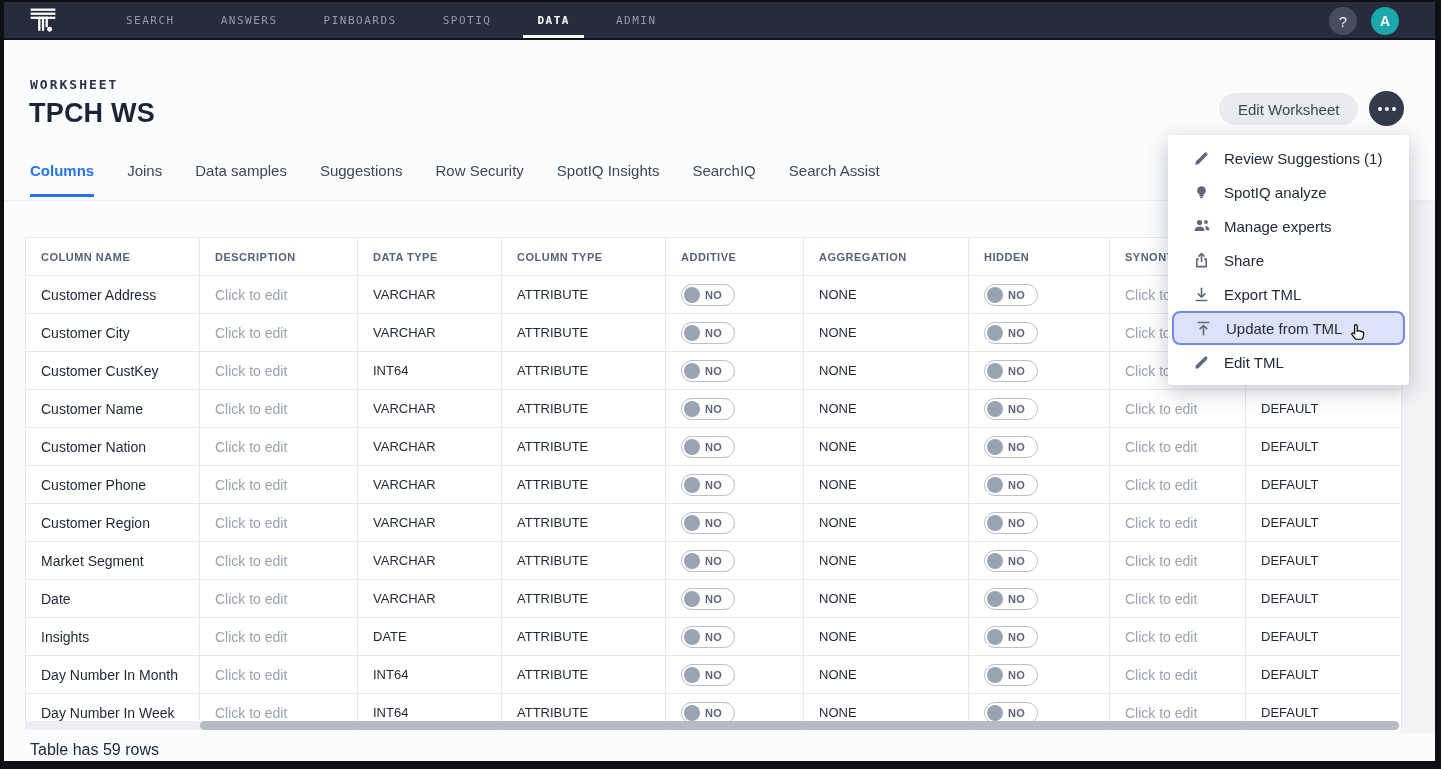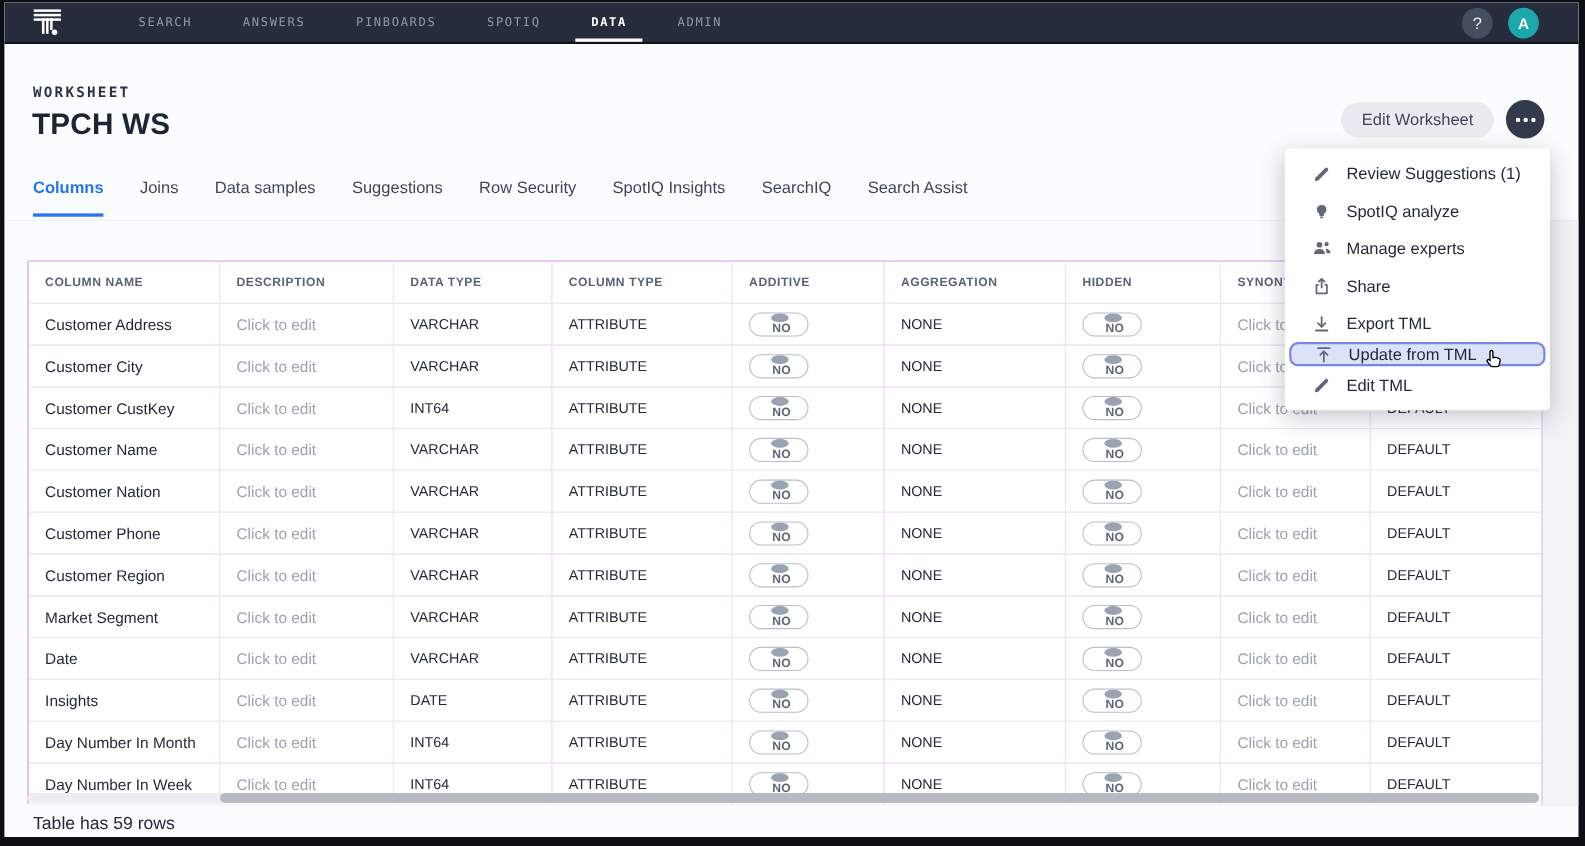--- a/index.html
+++ b/index.html
@@ -34,36 +34,36 @@
   
   .right-gutter { position:absolute; left:1396px; top:199px; width:35px; height:532px; background:#f2f3f5; }
   .grid-wrap { position:absolute; left:21px; top:235px; width:1377px; height:494px; overflow:hidden; background:#d946ef; border:1px solid #e7e9ee; border-bottom:none; }
   .grid-row { display:grid; grid-template-columns:174px 158px 144px 164px 138px 165px 141px 136px 155px; }
   .th { height:38px; display:flex; align-items:center; padding-left:15px; font-size:11px; font-weight:bold; letter-spacing:0.5px; color:#57617a; border-right:1px solid #e7e9ee; border-bottom:1px solid #e7e9ee; background:#fff; white-space:nowrap; overflow:hidden; }
   .td { height:38px; display:flex; align-items:center; padding-left:15px; font-size:14px; color:#1e2636; border-right:1px solid #e7e9ee; border-bottom:1px solid #e7e9ee; background:#fff; white-space:nowrap; overflow:hidden; }
   .th:last-child, .td:last-child { border-right:none; }
   .td.muted { color:#9aa1b0; }
   .td.type { font-size:13px; color:#232b3b; }
 
-  .toggle { display:inline-flex; align-items:center; width:54px; height:22px; border:1.5px solid #b8bfca; border-radius:12px; background:#fff; cursor:pointer;flex-direction:column; }
+  .toggle { display:inline-flex; align-items:center; width:54px; height:22px; border:1.5px solid #b8bfca; border-radius:12px; background:#fff; cursor:pointer; }
   .knob { width:16px; height:16px; border-radius:50%; background:#9aa3b2; margin-left:2px; }
   .toggle-label { font-size:11px; font-weight:bold; color:#5c6578; margin-left:5px; letter-spacing:0.3px; }
 
   
   .hscroll-track { position:absolute; left:21px; top:719px; width:1375px; height:9px; background:#edeef1; border-radius:5px; }
   .hscroll-thumb { position:absolute; left:175px; top:0; width:1199px; height:9px; background:#b6bac2; border-radius:5px; cursor:pointer; }
 
   .table-footer { position:absolute; left:26px; top:739px; font-size:16px; color:#202839; }
 
   
   .menu { position:absolute; left:1164px; top:133px; width:241px; background:#ffffff; border-radius:4px; box-shadow:0 6px 22px rgba(35,45,65,0.28); padding:6px 0; }
   .menu-item { height:34px; display:flex; align-items:center; padding-left:24px; cursor:pointer; position:relative; }
   .menu-icon { width:19px; height:19px; display:flex; align-items:center; justify-content:center; flex-shrink:0; }
   .menu-label { margin-left:13px; font-size:15px; color:#222a3a; white-space:nowrap; }
-  .menu-item.highlighted { margin:0 4px; padding-left:20px; height:22px; background:var(--highlight-bg,#dce2f9); border:2px solid var(--highlight-border,#7887e6); border-radius:8px;text-align:center; }
+  .menu-item.highlighted { margin:0 4px; padding-left:20px; height:34px; background:var(--highlight-bg,#dce2f9); border:2px solid var(--highlight-border,#7887e6); border-radius:8px;text-align:center; }
   .hand-cursor { margin-left:6px; margin-top:8px; flex-shrink:0; }
 </style>
 </head>
 <body>
 
 <div class="frame" style="--nav-bg: #262c3c; --accent: #2673ee; --avatar-bg: #1ba7ac; --highlight-bg: #dce2f9; --highlight-border: #7887e6;">
 
   <div class="topnav">
     <div class="logo">
       <svg width="30" height="30" viewBox="0 0 34 34">

